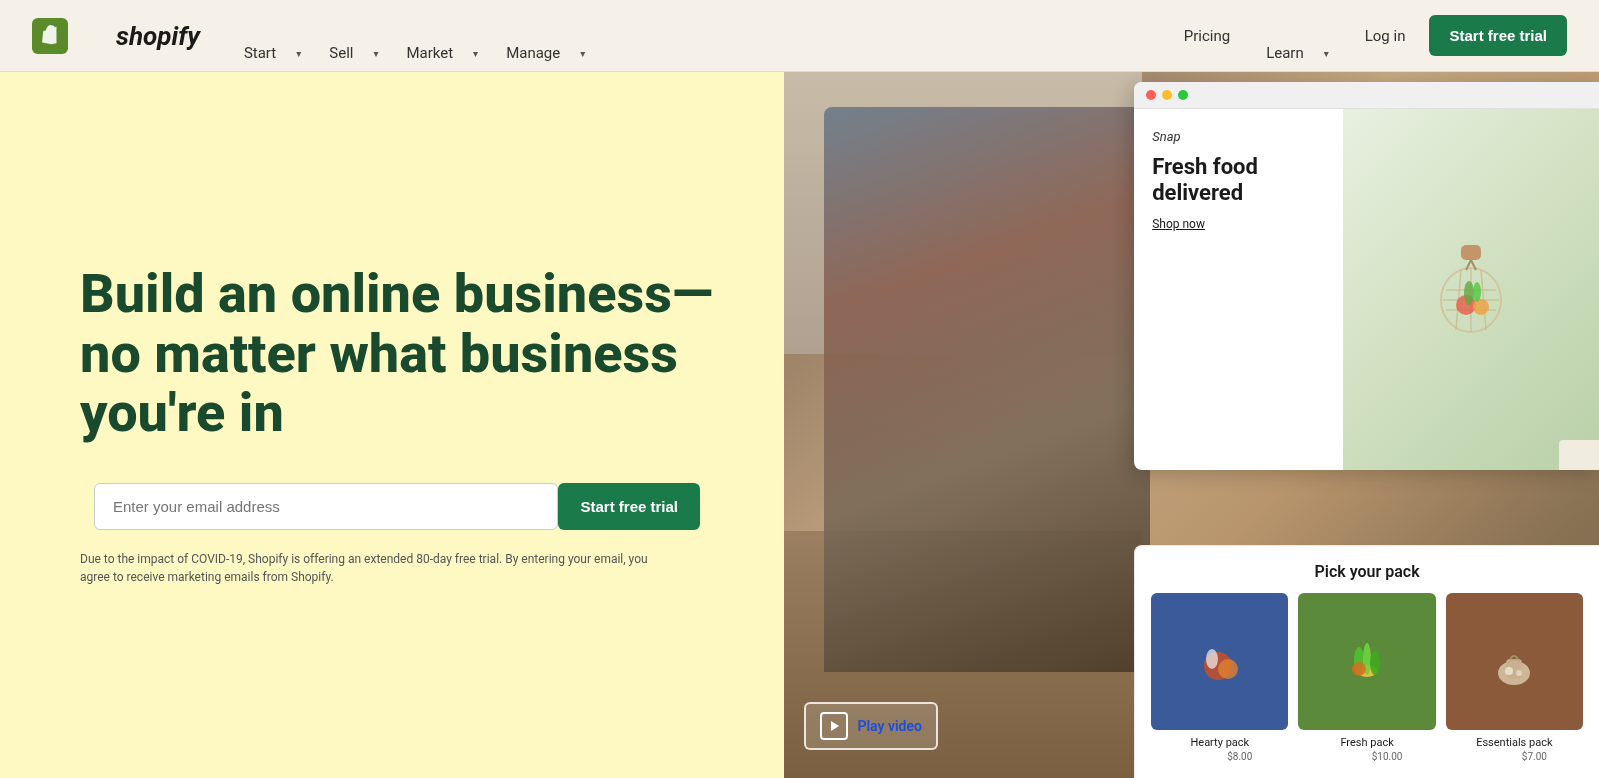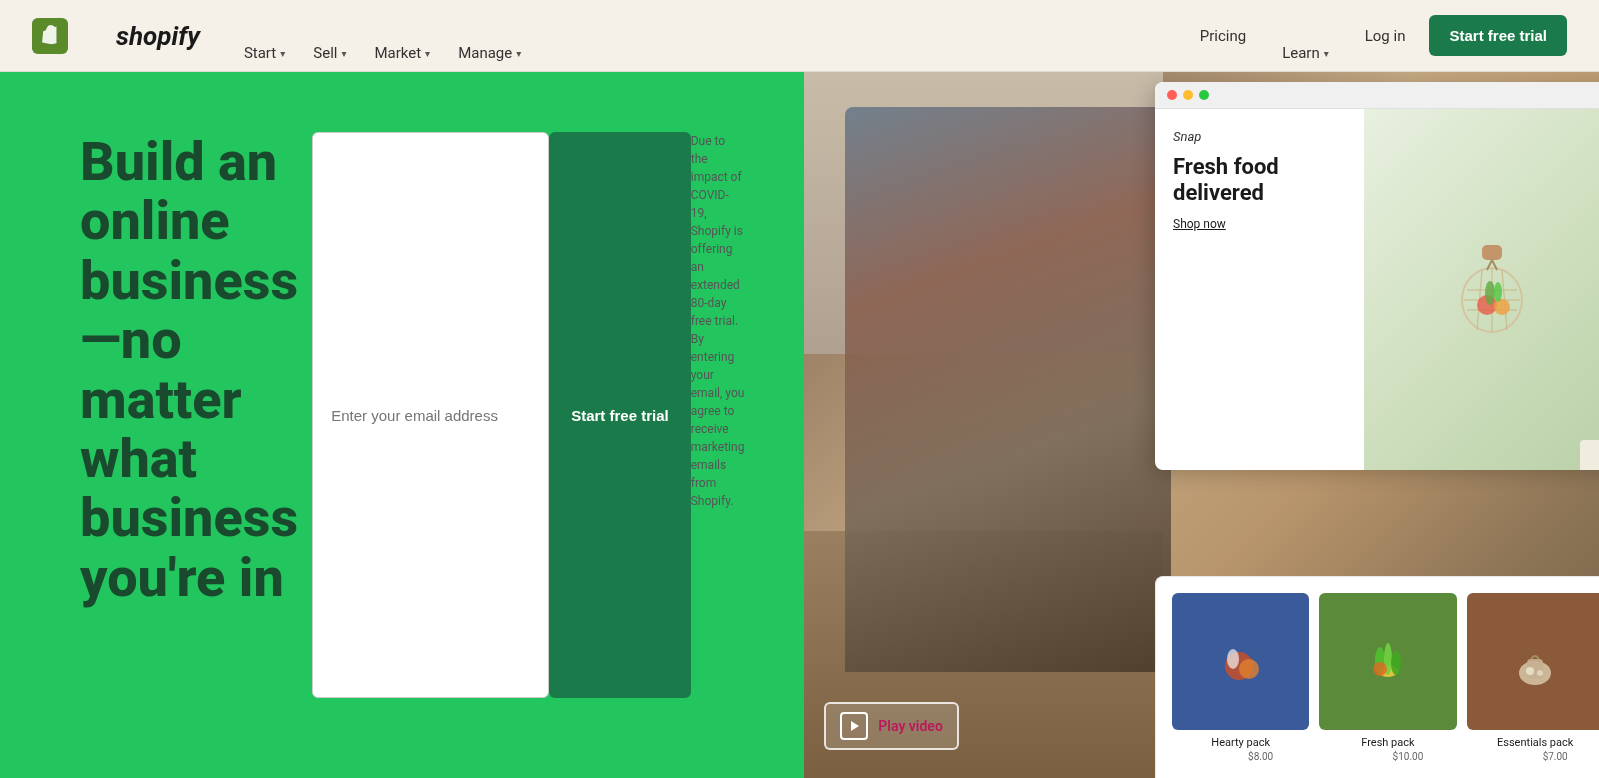--- a/index.html
+++ b/index.html
@@ -36,21 +36,21 @@
     }
     .nav-links-left {
       display: flex;
       align-items: center;
       gap: 4px;
       flex: 1;
     }
     .nav-link {
       display: flex;
       align-items: center;
-      gap: 4px;
+      gap: 20px;
       padding: 8px 12px;
       font-size: 15px;
       color: #333;
       cursor: pointer;
       border-radius: 4px;
       white-space: nowrap;
       margin-top: 35px;
     }
     .chevron {
       font-size: 10px;
@@ -88,23 +88,23 @@
     
     .main-content {
       display: flex;
       height: calc(100vh - 72px);
       min-height: 706px;
     }
 
     
     .hero-left {
       flex: 0 0 49%;
-      background: #22c55e;
-      display: flex;
-      flex-direction: row;
+      background: #fef9c3;
+      display: flex;
+      flex-direction: column;
       justify-content: center;
       padding: 60px 60px 60px 80px;
     }
     .hero-headline {
       font-size: 54px;
       font-weight: 800;
       color: #1a4a2e;
       line-height: 1.1;
       margin-bottom: 40px;
       max-width: 640px;
@@ -300,21 +300,21 @@
       bottom: 28px;
       left: 20px;
       display: flex;
       align-items: center;
       gap: 10px;
       background: rgba(255,255,255,0.15);
       border: 2px solid rgba(255,255,255,0.8);
       border-radius: 6px;
       padding: 8px 14px;
       cursor: pointer;
-      color: #be185d;
+      color: #1d4ed8;
       font-size: 14px;
       font-weight: 600;
     }
 
     .play-icon-circle {
       width: 28px;
       height: 28px;
       border: 2px solid #fff;
       border-radius: 4px;
       display: flex;
@@ -435,20 +435,21 @@
               </svg>
             </div>
 
             <div style="position:absolute;bottom:0;right:0;width:40px;height:30px;background:#f0ece0;border-top-left-radius:4px;"></div>
           </div>
         </div>
       </div>
     </div>
 
     <div class="product-grid-overlay">
+      <div class="product-grid-title">Pick your pack</div>
       <div class="product-grid">
 
         <div class="product-card">
           <div class="product-image" style="background:#3a5a9a;display:flex;align-items:center;justify-content:center;">
             <svg viewBox="0 0 60 60" xmlns="http://www.w3.org/2000/svg" width="60" height="60">
               <circle cx="28" cy="35" r="14" fill="#c05030" opacity="0.9"></circle>
               <circle cx="38" cy="38" r="10" fill="#e08030" opacity="0.8"></circle>
               <ellipse cx="22" cy="28" rx="6" ry="10" fill="#f0f0f0" opacity="0.7"></ellipse>
             </svg>
           </div>

